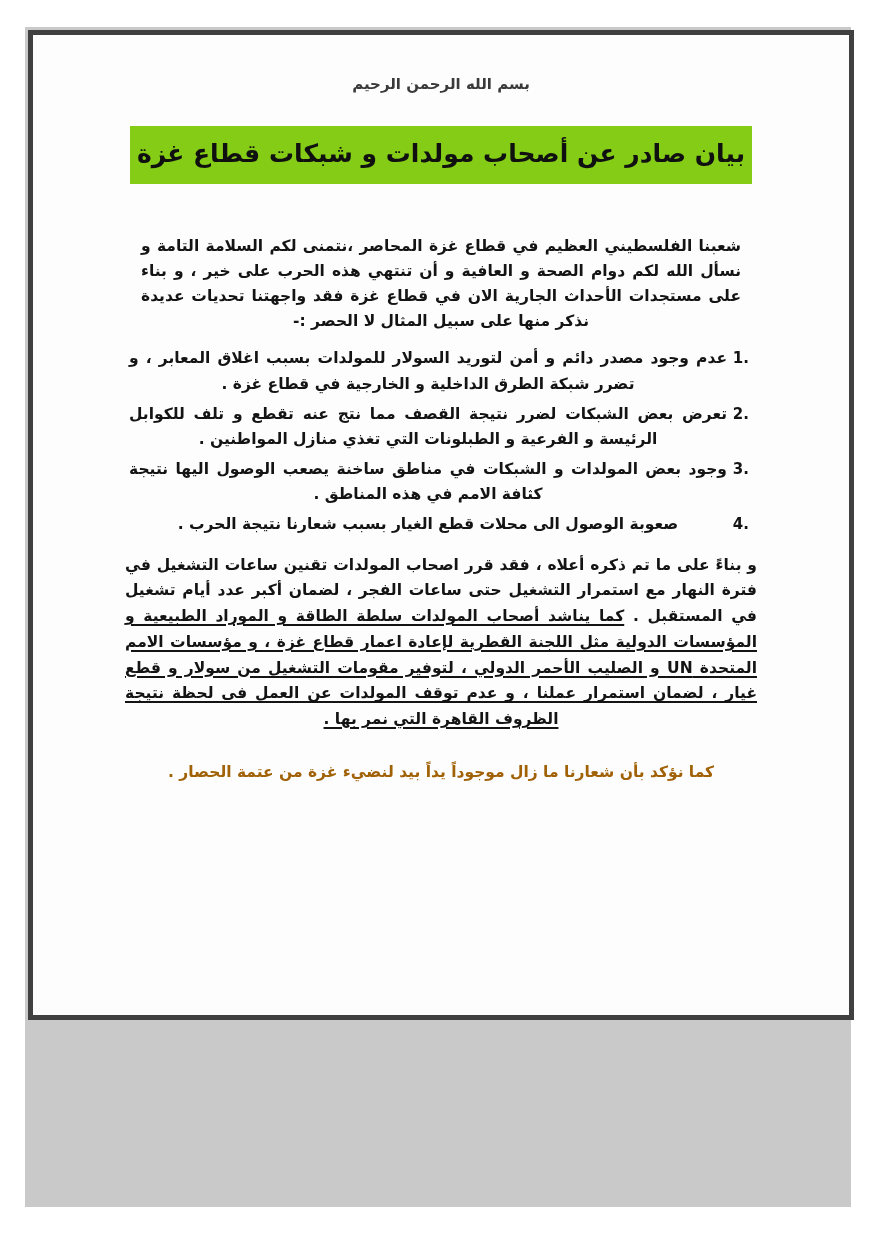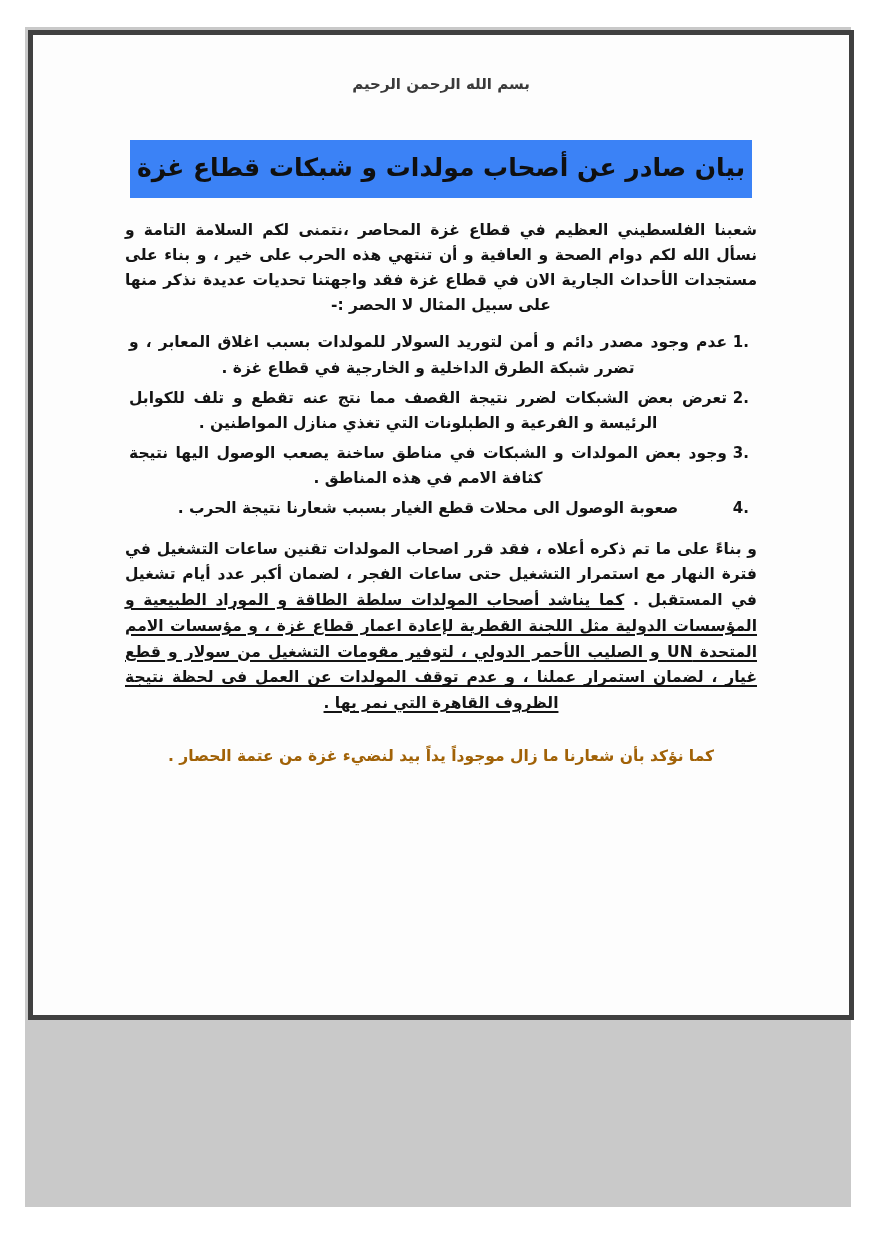--- a/index.html
+++ b/index.html
@@ -65,25 +65,25 @@
     text-align: center;
     font-size: 15px;
     font-weight: bold;
     color: #3a3a3a;
     letter-spacing: 0.2px;
   }
 
   
   .banner {
     position: absolute;
-    top: 105px;
+    top: 91px;
     right: 97px;
     width: 622px;
     height: 58px;
-    background: #3b82f6;
+    background: #84cc16;
     display: flex;
     align-items: center;
     justify-content: center;
   }
   .banner-title {
     font-size: 25px;
     font-weight: bold;
     color: #101010;
     line-height: 1.1;
     text-align: center;
@@ -100,21 +100,21 @@
     direction: rtl;
   }
 
   .para {
     font-size: 15.5px;
     line-height: 1.62;
     color: #141414;
     font-weight: bold;
     text-align: justify;
     text-align-last: center;
-    margin: 0;
+    margin: 16px;
     letter-spacing: 0.1px;
   }
   .para.intro { margin-bottom: 12px; }
 
   
   ol.issues {
     margin: 4px;
     padding: 0 26px 0 0;
     list-style: none;
     counter-reset: issue;

